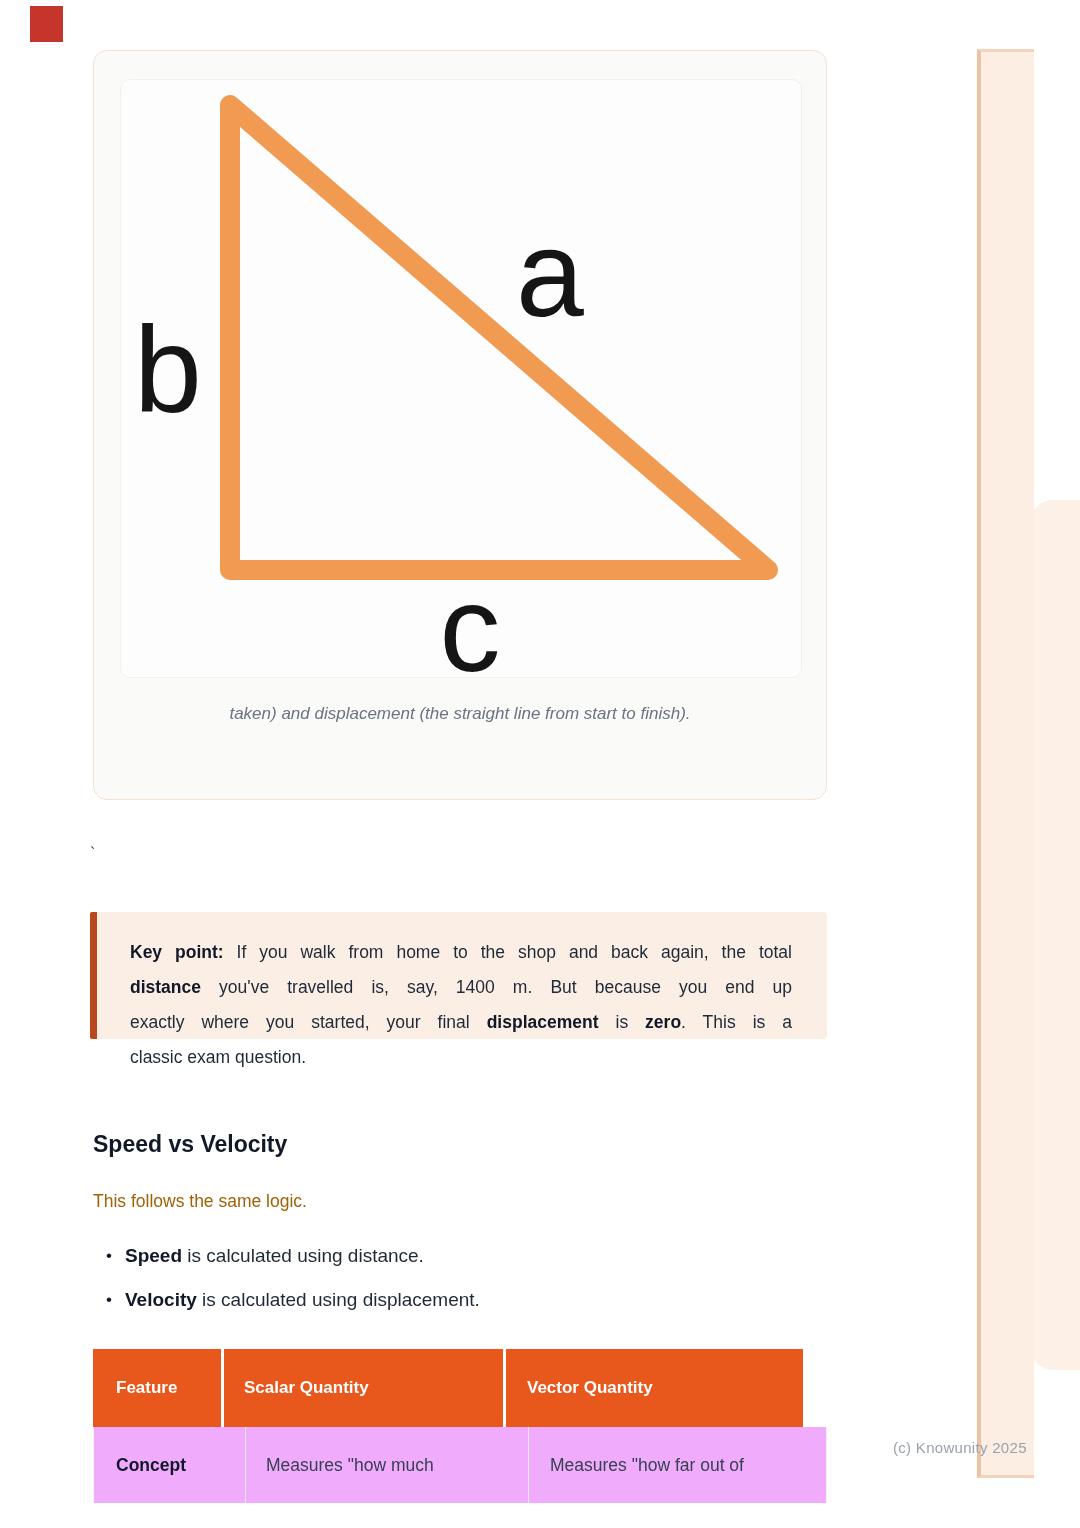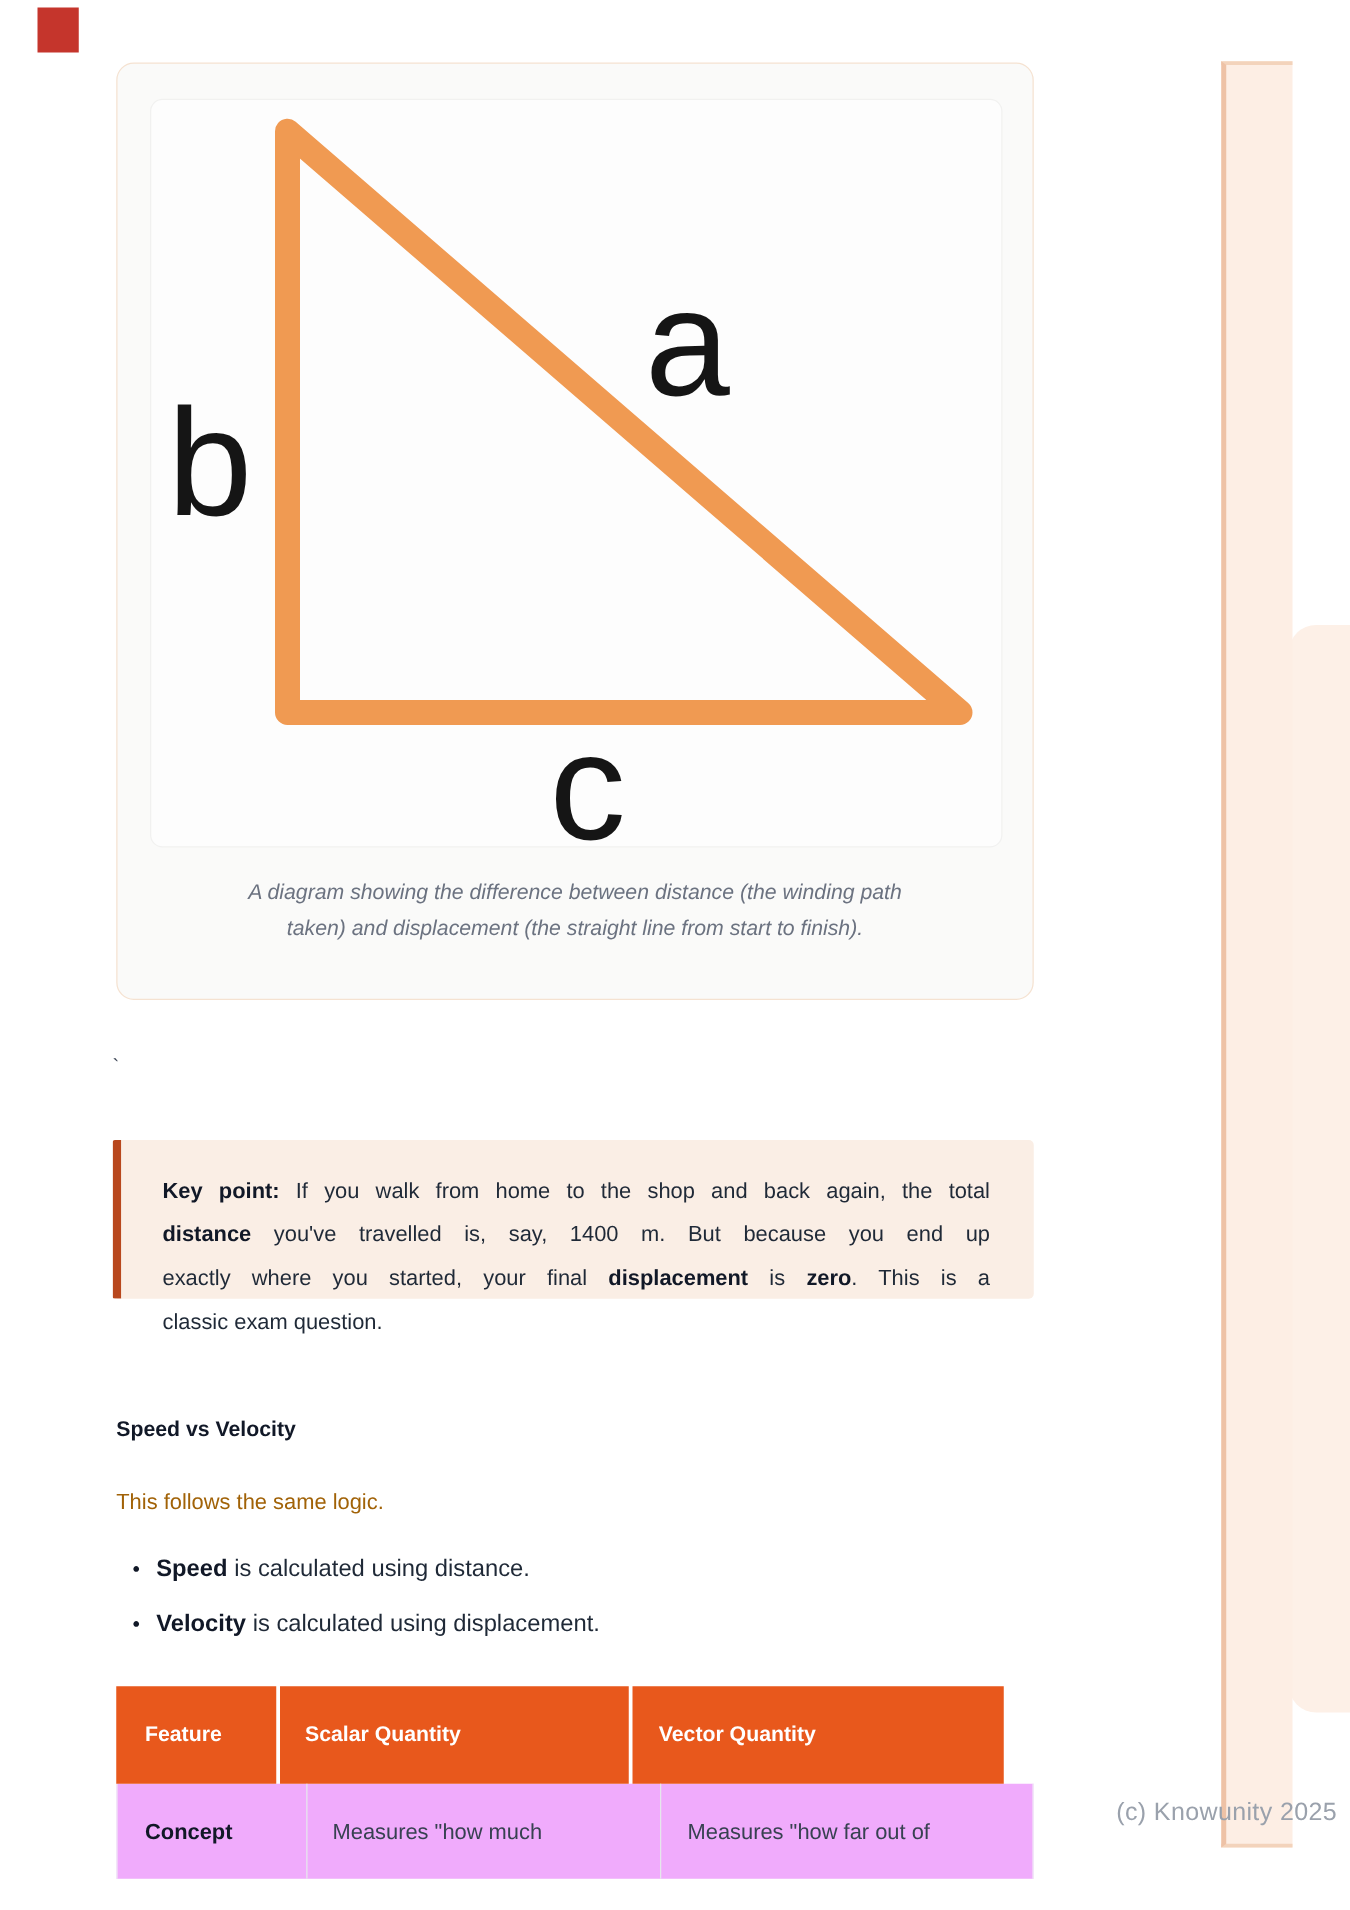--- a/index.html
+++ b/index.html
@@ -24,41 +24,41 @@
   
   .stray{position:absolute;left:90px;top:845px;font-size:16px;color:#374151;}
   
   .keypoint{position:absolute;left:90px;top:912px;width:737px;height:127px;box-sizing:border-box;
     background:#faeee5;border-left:7px solid #b8471d;border-radius:2px 4px 4px 2px;
     padding:23px 35px 0 33px;font-size:17.5px;color:#1f2937;}
   .kp-line{line-height:35px;white-space:nowrap;}
   .kp-line.just{white-space:normal;text-align:justify;text-align-last:justify;}
   .keypoint b,.bullet-text b{color:#111827;}
   
-  .section-heading{position:absolute;left:93px;top:1131px;font-size:17px;font-weight:bold;color:#111827;line-height:26px;}
+  .section-heading{position:absolute;left:93px;top:1131px;font-size:23px;font-weight:bold;color:#111827;line-height:26px;}
   .intro{position:absolute;left:93px;top:1189px;font-size:17.5px;color:#a16207;line-height:24px;}
   .bullets{position:absolute;left:93px;top:1242px;width:734px;}
   .bullet-row{display:flex;align-items:flex-start;margin-bottom:16px;}
   .bullet-dot{width:32px;text-align:center;font-size:17px;line-height:28px;color:#111827;flex:0 0 32px;}
   .bullet-text{font-size:19px;line-height:28px;color:#1f2937;}
   
   .ctable{position:absolute;left:93px;top:1349px;width:734px;}
   .thead{display:flex;height:78px;}
   .th{background:#e8581c;color:#ffffff;font-weight:bold;font-size:17px;display:flex;align-items:center;box-sizing:border-box;}
   .th1{width:128px;padding-left:23px;margin-right:3px;}
   .th2{width:279px;padding-left:20px;margin-right:3px;}
   .th3{width:297px;padding-left:21px;}
   .tbody-row{display:flex;height:76px;background:#f0abfc;border-left:1px solid #f2f4f6;border-right:1px solid #f2f4f6;box-sizing:border-box;}
   .td{display:flex;align-items:center;font-size:17.5px;color:#374151;box-sizing:border-box;}
   .td1{width:152px;padding-left:22px;border-right:1px solid #e5e7eb;}
   .td2{width:283px;padding-left:20px;border-right:1px solid #e5e7eb;}
   .td3{width:297px;padding-left:21px;}
   .td.bold{font-weight:bold;color:#111827;}
   
-  .watermark{position:absolute;left:893px;top:1439px;font-size:20px;color:#9aa1ac;letter-spacing:0.3px;z-index:5;}
+  .watermark{position:absolute;left:893px;top:1439px;font-size:15px;color:#9aa1ac;letter-spacing:0.3px;z-index:5;}
 </style>
 </head>
 <body>
 
 <div class="page">
 
   <div class="red-marker"></div>
 
   <div class="stripe-wide"></div>
   <div class="stripe"></div>
@@ -66,21 +66,20 @@
   <div class="figure-card">
     <div class="figure-panel">
       <svg width="682" height="599" viewBox="0 0 682 599">
         <polygon points="109,25 109,490 647,490" fill="none" stroke="#f09a52" stroke-width="20" stroke-linejoin="round" stroke-linecap="round"></polygon>
         <text x="429" y="194" font-size="122" fill="#151515" text-anchor="middle" dominant-baseline="central">a</text>
         <text x="47" y="290" font-size="122" fill="#151515" text-anchor="middle" dominant-baseline="central">b</text>
         <text x="349" y="549" font-size="122" fill="#151515" text-anchor="middle" dominant-baseline="central">c</text>
       </svg>
     </div>
     <div class="figure-caption" id="caption">
-        <div class="cap-line">A diagram showing the difference between distance (the winding path</div>
         <div class="cap-line">taken) and displacement (the straight line from start to finish).</div>
       </div>
   </div>
 
   <div class="stray">`</div>
 
   <div class="keypoint" id="keypoint">
       <div class="kp-line just"><b>Key point:</b><span> If you walk from home to the shop and back again, the total</span></div>
       <div class="kp-line just"><b>distance</b><span> you've travelled is, say, 1400 m. But because you end up</span></div>
       <div class="kp-line just"><span>exactly where you started, your final </span><b>displacement</b><span> is </span><b>zero</b><span>. This is a</span></div>

